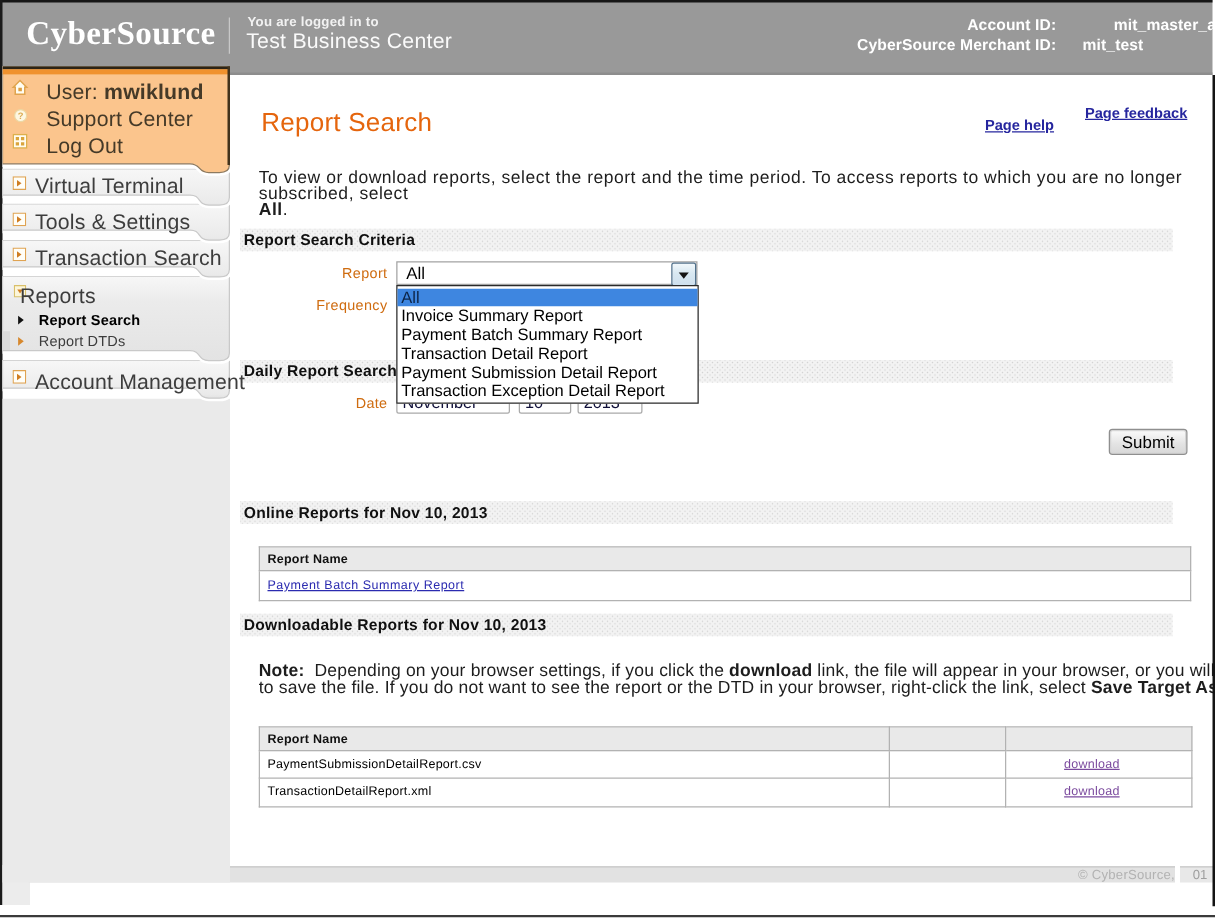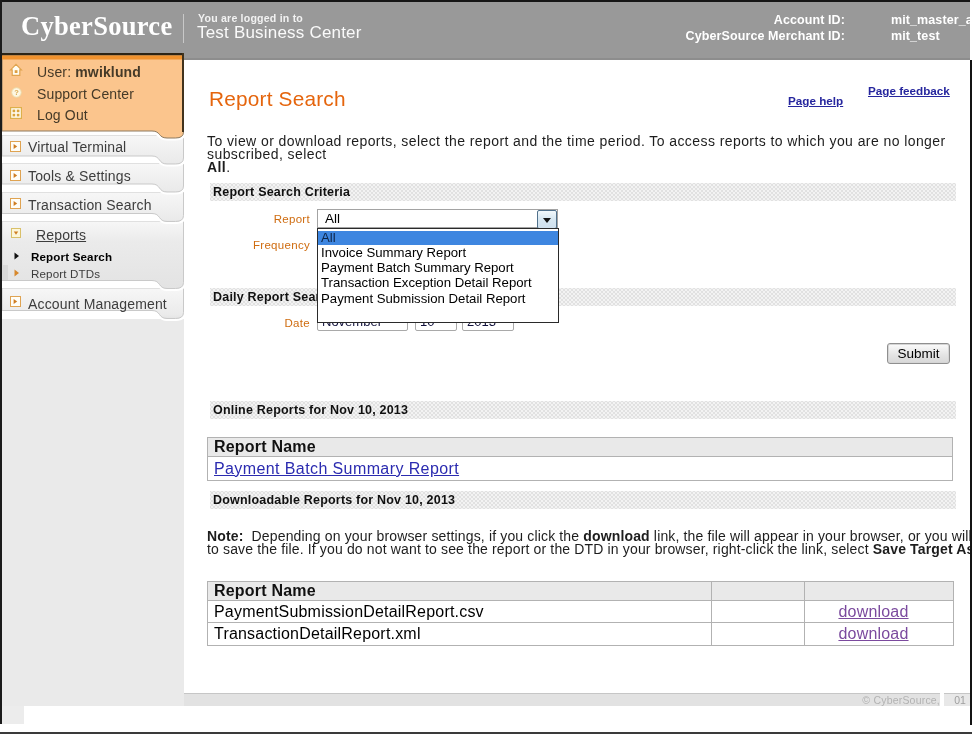--- a/index.html
+++ b/index.html
@@ -9,47 +9,47 @@
 
 #hdr{left:0;top:0;width:970px;height:60px;background:#999999;border-top:2px solid #161616;border-bottom:2px solid #8d8d8d;box-sizing:border-box;}
 #logo{left:21px;top:11px;color:#fff;font-family:"Liberation Serif",serif;font-size:26.5px;font-weight:bold;letter-spacing:0.3px;}
 #hsep{left:183px;top:14px;width:1px;height:29px;background:#c8c8c8;}
 #lg1{left:198px;top:12px;color:#f2f2f2;font-size:10.6px;font-weight:bold;letter-spacing:0.2px;}
 #lg2{left:197px;top:23px;color:#fafafa;font-size:17px;letter-spacing:0.2px;}
 .hlbl{color:#fff;font-weight:bold;font-size:12.5px;text-align:right;width:240px;letter-spacing:0.1px;white-space:nowrap;}
 .hval{color:#fff;font-weight:bold;font-size:12.5px;letter-spacing:0.1px;white-space:nowrap;padding-left:36px;}
 
 #lborder{left:0;top:0;width:2px;height:724px;background:#1b1b1b;}
-.mitxt{font-size:14px;color:#3d3d3d;letter-spacing:0.15px;white-space:nowrap;}
+.mitxt{font-size:17px;color:#3d3d3d;letter-spacing:0.15px;white-space:nowrap;}
 .subtxt{font-size:11.6px;letter-spacing:0.15px;white-space:nowrap;}
 
-.secbar{left:210px;width:746px;height:18px;background-color:#f3f3f3;
+.secbar{left:192px;width:746px;height:18px;background-color:#f3f3f3;
  background-image:radial-gradient(#d4d4d4 0.6px, rgba(0,0,0,0) 0.85px),radial-gradient(#d4d4d4 0.6px, rgba(0,0,0,0) 0.85px);background-size:4px 4px,4px 4px;background-position:0 0,2px 2px;
  font-weight:bold;font-size:12.5px;color:#101010;line-height:18px;box-sizing:border-box;padding-left:3px;letter-spacing:0.2px;}
 .lbl{color:#cf6c10;font-size:11.5px;letter-spacing:0.3px;text-align:right;}
 .blulink{color:#26269e;font-weight:bold;font-size:11.7px;text-decoration:underline;letter-spacing:0;}
 #title{left:209px;top:87px;color:#e5650d;font-size:20.8px;letter-spacing:0.2px;}
 .body-txt{font-size:14px;color:#1d1d1d;letter-spacing:0.15px;line-height:13px;}
 table.rpt{border-collapse:collapse;table-layout:fixed;}
-table.rpt td,table.rpt th{border:1px solid #b2b2b2;font-size:16px;padding:0 0 0 6px;letter-spacing:0.2px;}
+table.rpt td,table.rpt th{border:1px solid #b2b2b2;font-size:10px;padding:0 0 0 6px;letter-spacing:0.2px;}
 table.rpt th{background:#e9e9e9;text-align:left;color:#111;}
 </style>
 </head>
 <body>
 <div id="page">
 
   <div class="abs" id="hdr"></div>
   <div class="abs" id="logo">CyberSource</div>
   <div class="abs" id="hsep"></div>
   <div class="abs" id="lg1">You are logged in to</div>
   <div class="abs" id="lg2">Test Business Center</div>
   <div class="abs hlbl" style="left:605px;top:13px;">Account ID:</div>
   <div class="abs hval" style="left:855px;top:13px;">mit_master_acct</div>
   <div class="abs hlbl" style="left:605px;top:29px;">CyberSource Merchant ID:</div>
-  <div class="abs hval" style="left:855px;top:29px;">mit_test</div>
+  <div class="abs hval" style="left:830px;top:29px;">mit_test</div>
 
   <div class="abs" style="left:2px;top:319px;width:182px;height:387px;background:#eaeaea;z-index:1;"></div>
   <svg class="abs" style="left:2px;top:288px;z-index:2;" width="182" height="34" viewBox="0 0 182 34">
       <defs>
         <linearGradient id="gam" x1="0" y1="0" x2="0" y2="1">
           <stop offset="0" stop-color="#f7f7f7"></stop>
           <stop offset="0.89" stop-color="#eaeaea"></stop>
           <stop offset="1" stop-color="#e3e3e3"></stop>
         </linearGradient>
       </defs>
@@ -150,21 +150,21 @@
         <path d="M2.8,3.6 L7.2,3.6 L5,6.8 Z" fill="#cf7d22"></path>
       </svg>
     <svg class="abs" style="left:10px;top:295.5px;" width="11" height="11" viewBox="0 0 11 11">
         <rect x="0.5" y="0.5" width="10" height="10" fill="#fffef8" stroke="#dfa352" stroke-width="1"></rect>
         <path d="M3.6,2.9 L7.2,5.5 L3.6,8.1 Z" fill="#cf7d22"></path>
       </svg>
     <div class="abs mitxt" style="left:28px;top:139px;">Virtual Terminal</div>
     <div class="abs mitxt" style="left:28px;top:168px;">Tools &amp; Settings</div>
     <div class="abs mitxt" style="left:28px;top:197px;">Transaction Search</div>
     <div class="abs mitxt" style="left:28px;top:296px;">Account Management</div>
-    <div class="abs mitxt" style="left:36px;top:227px;text-decoration:underline;">Reports</div>
+    <div class="abs mitxt" style="left:16px;top:227px;">Reports</div>
     <svg class="abs" style="left:14px;top:252px;" width="6" height="8" viewBox="0 0 6 8">
         <path d="M0.5,0.5 L5,4 L0.5,7.5 Z" fill="#111"></path>
       </svg>
     <div class="abs subtxt" style="left:31px;top:250px;font-weight:bold;color:#000;">Report Search</div>
     <svg class="abs" style="left:14px;top:269px;" width="6" height="8" viewBox="0 0 6 8">
         <path d="M0.5,0.5 L5,4 L0.5,7.5 Z" fill="#d7882d"></path>
       </svg>
     <div class="abs subtxt" style="left:31px;top:267px;color:#3c3c3c;">Report DTDs</div>
   </div>
   <div class="abs" id="lborder"></div>
@@ -188,22 +188,23 @@
     <div class="abs" style="left:7px;top:1px;font-size:13.5px;color:#000;">All</div>
     <div class="abs" style="right:0px;top:0px;width:18px;height:17px;border:1px solid #51718c;border-radius:2px;background:linear-gradient(#f2f8fb,#d8e8f2 45%,#cfe0ee);">
       <div class="abs" style="left:4.5px;top:6.5px;width:0;height:0;border-left:4px solid transparent;border-right:4px solid transparent;border-top:5px solid #141414;"></div>
     </div>
   </div>
 
   <div class="abs" style="left:317px;top:228px;width:242px;height:95px;background:#fff;border:1px solid #2a2a2a;box-sizing:border-box;z-index:30;font-size:13.2px;color:#000;">
     <div style="height:14px;background:#3e86e0;color:#0c2446;padding-left:3px;line-height:14px;margin-top:1.5px;">All</div>
     <div style="height:15px;padding-left:3px;line-height:15px;">Invoice Summary Report</div>
     <div style="height:15px;padding-left:3px;line-height:15px;">Payment Batch Summary Report</div>
+    <div style="height:15px;padding-left:3px;line-height:15px;">Transaction Detail Report</div>
+    <div style="height:15px;padding-left:3px;line-height:15px;">Payment Submission Detail Report</div>
     <div style="height:16px;padding-left:3px;line-height:16px;">Transaction Exception Detail Report</div>
-    <div style="height:15px;padding-left:3px;line-height:15px;">Payment Submission Detail Report</div>
   </div>
 
   <div class="abs" style="left:887px;top:343px;width:63px;height:21px;border:1px solid #8f8f8f;border-radius:3px;background:linear-gradient(#fbfbfb,#e3e3e3 60%,#d8d8d8);box-sizing:border-box;text-align:center;font-size:13.5px;color:#000;line-height:19px;box-shadow:0 0 0 1px #d5d5d5 inset;">Submit</div>
 
   <div class="abs secbar" style="top:401px;">Online Reports for Nov 10, 2013</div>
   <table class="rpt abs" style="left:207px;top:437px;width:746px;">
     <tbody>
         <tr>
           <th style="height:18px;">Report Name</th>
         </tr>

